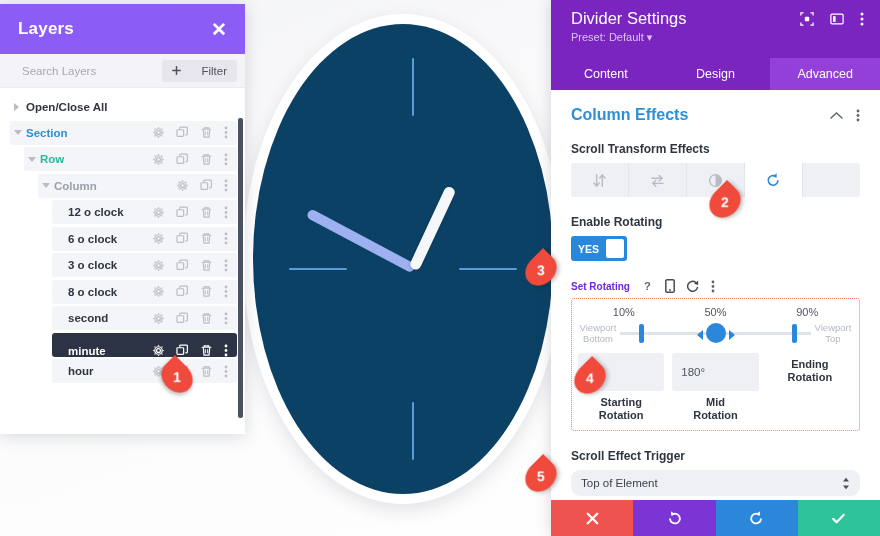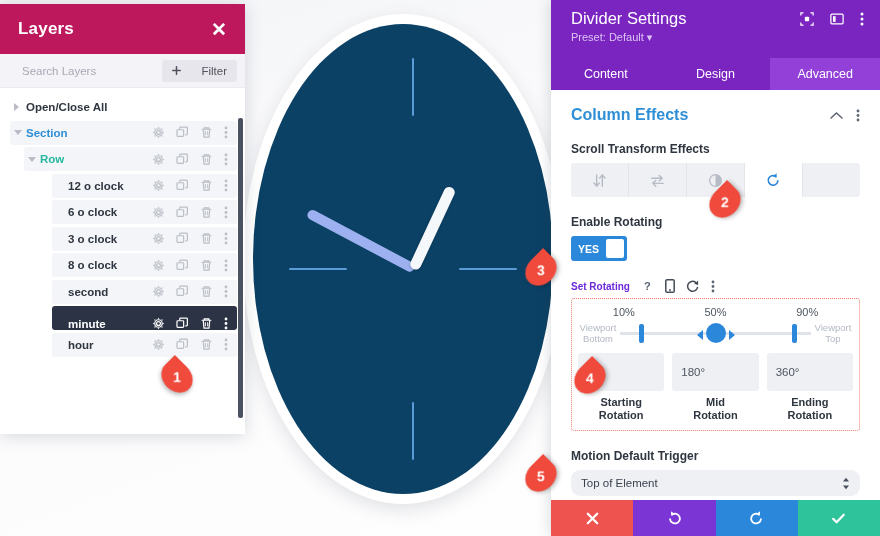--- a/index.html
+++ b/index.html
@@ -46,21 +46,21 @@
   }
   #red-arrow{position:absolute;left:340px;top:160px;width:42px;height:58px;}
   
   #layers-panel{
     position:absolute;left:0;top:4px;width:245px;height:430px;
     background:#ffffff;
     box-shadow:0 2px 16px rgba(40,50,70,.18);
     display:flex;flex-direction:column;
   }
   #layers-header{
-    background:#be185d;height:50px;flex:0 0 50px;
+    background:#8b5cf6;height:50px;flex:0 0 50px;
     display:flex;align-items:center;justify-content:space-between;
     padding:0 18px;box-sizing:border-box;gap:16px;
   }
   #layers-title{color:#fff;font-size:17px;font-weight:bold;letter-spacing:.2px;}
   #layers-close{color:#fff;font-size:19px;line-height:1;cursor:pointer;font-weight:bold;}
   #layers-search-bar{
     height:34px;flex:0 0 34px;background:#f4f4f8;
     display:flex;align-items:center;justify-content:space-between;
     padding:0 8px 0 22px;box-sizing:border-box;
     border-bottom:1px solid #ebebf0;
@@ -255,20 +255,44 @@
         <circle cx="8" cy="8" r="4.6" stroke="#8d939e" stroke-width="1.5" fill="none"></circle>
             </svg>
             <svg width="13" height="13" viewBox="0 0 16 16" class="licon">
               <rect x="1.2" y="4.6" width="8.2" height="8.2" rx="1" stroke="#8d939e" stroke-width="1.5" fill="none"></rect>
         <path d="M4.6 4.4 V2.4 A1 1 0 0 1 5.6 1.4 H13 A1 1 0 0 1 14 2.4 V9.8 A1 1 0 0 1 13 10.8 H11.4" stroke="#8d939e" stroke-width="1.5" fill="none"></path>
             </svg>
             <svg width="13" height="13" viewBox="0 0 16 16" class="licon">
               <path d="M2.6 4 H13.4 M5.2 4 V2.4 H10.8 V4" stroke="#8d939e" stroke-width="1.5" fill="none" stroke-linecap="round"></path>
         <path d="M4 4 L4.9 13.6 H11.1 L12 4" stroke="#8d939e" stroke-width="1.5" fill="none"></path>
         <path d="M6.6 6.4 V11.4 M9.4 6.4 V11.4" stroke="#8d939e" stroke-width="1.2"></path>
+            </svg>
+            <svg width="4" height="13" viewBox="0 0 4 13" class="licon">
+        <circle cx="2" cy="2" r="1.4" fill="#8d939e"></circle>
+              <circle cx="2" cy="6.5" r="1.4" fill="#8d939e"></circle>
+              <circle cx="2" cy="11" r="1.4" fill="#8d939e"></circle>
+            </svg>
+          </div>
+        </div>
+        <div class="layer-row" style="margin-left: 38px;">
+          <div class="caret-cell">
+            <span class="caret down"></span>
+          </div>
+          <div class="layer-label" style="color:#9aa1ad">Column</div>
+          <div class="layer-icons">
+            <svg width="13" height="13" viewBox="0 0 16 16" class="licon">
+              <circle cx="8" cy="8" r="2.4" stroke="#8d939e" stroke-width="1.5" fill="none"></circle>
+        <path d="M8 0.8 L9 2.6 H7 Z M8 15.2 L7 13.4 H9 Z M0.8 8 L2.6 7 V9 Z M15.2 8 L13.4 9 V7 Z
+                 M2.8 2.8 L4.8 3.4 L3.4 4.8 Z M13.2 13.2 L11.2 12.6 L12.6 11.2 Z
+                 M13.2 2.8 L12.6 4.8 L11.2 3.4 Z M2.8 13.2 L3.4 11.2 L4.8 12.6 Z" fill="#8d939e"></path>
+        <circle cx="8" cy="8" r="4.6" stroke="#8d939e" stroke-width="1.5" fill="none"></circle>
+            </svg>
+            <svg width="13" height="13" viewBox="0 0 16 16" class="licon">
+              <rect x="1.2" y="4.6" width="8.2" height="8.2" rx="1" stroke="#8d939e" stroke-width="1.5" fill="none"></rect>
+        <path d="M4.6 4.4 V2.4 A1 1 0 0 1 5.6 1.4 H13 A1 1 0 0 1 14 2.4 V9.8 A1 1 0 0 1 13 10.8 H11.4" stroke="#8d939e" stroke-width="1.5" fill="none"></path>
             </svg>
             <svg width="4" height="13" viewBox="0 0 4 13" class="licon">
         <circle cx="2" cy="2" r="1.4" fill="#8d939e"></circle>
               <circle cx="2" cy="6.5" r="1.4" fill="#8d939e"></circle>
               <circle cx="2" cy="11" r="1.4" fill="#8d939e"></circle>
             </svg>
           </div>
         </div>
         <div class="layer-row" style="margin-left: 52px;">
           <div class="caret-cell"></div>
@@ -599,27 +623,26 @@
       <div id="deg-row">
           <div class="deg-cell">
             <div class="deg-input">0°</div>
             <div class="deg-cap">Starting<br>Rotation</div>
           </div>
           <div class="deg-cell">
             <div class="deg-input">180°</div>
             <div class="deg-cap">Mid<br>Rotation</div>
           </div>
           <div class="deg-cell">
-            <div class="deg-input">360°</div>
             <div class="deg-cap">Ending<br>Rotation</div>
           </div>
         </div>
     </div>
 
-    <div class="fld-label">Motion Default Trigger</div>
+    <div class="fld-label">Scroll Effect Trigger</div>
     <div id="trigger-select">
       <span>Top of Element</span>
       <svg width="8" height="13" viewBox="0 0 8 13">
         <path d="M4 0.8 L7 4.4 H1 Z" fill="#49505d"></path>
           <path d="M4 12.2 L7 8.6 H1 Z" fill="#49505d"></path>
       </svg>
     </div>
 
     
   </div>

